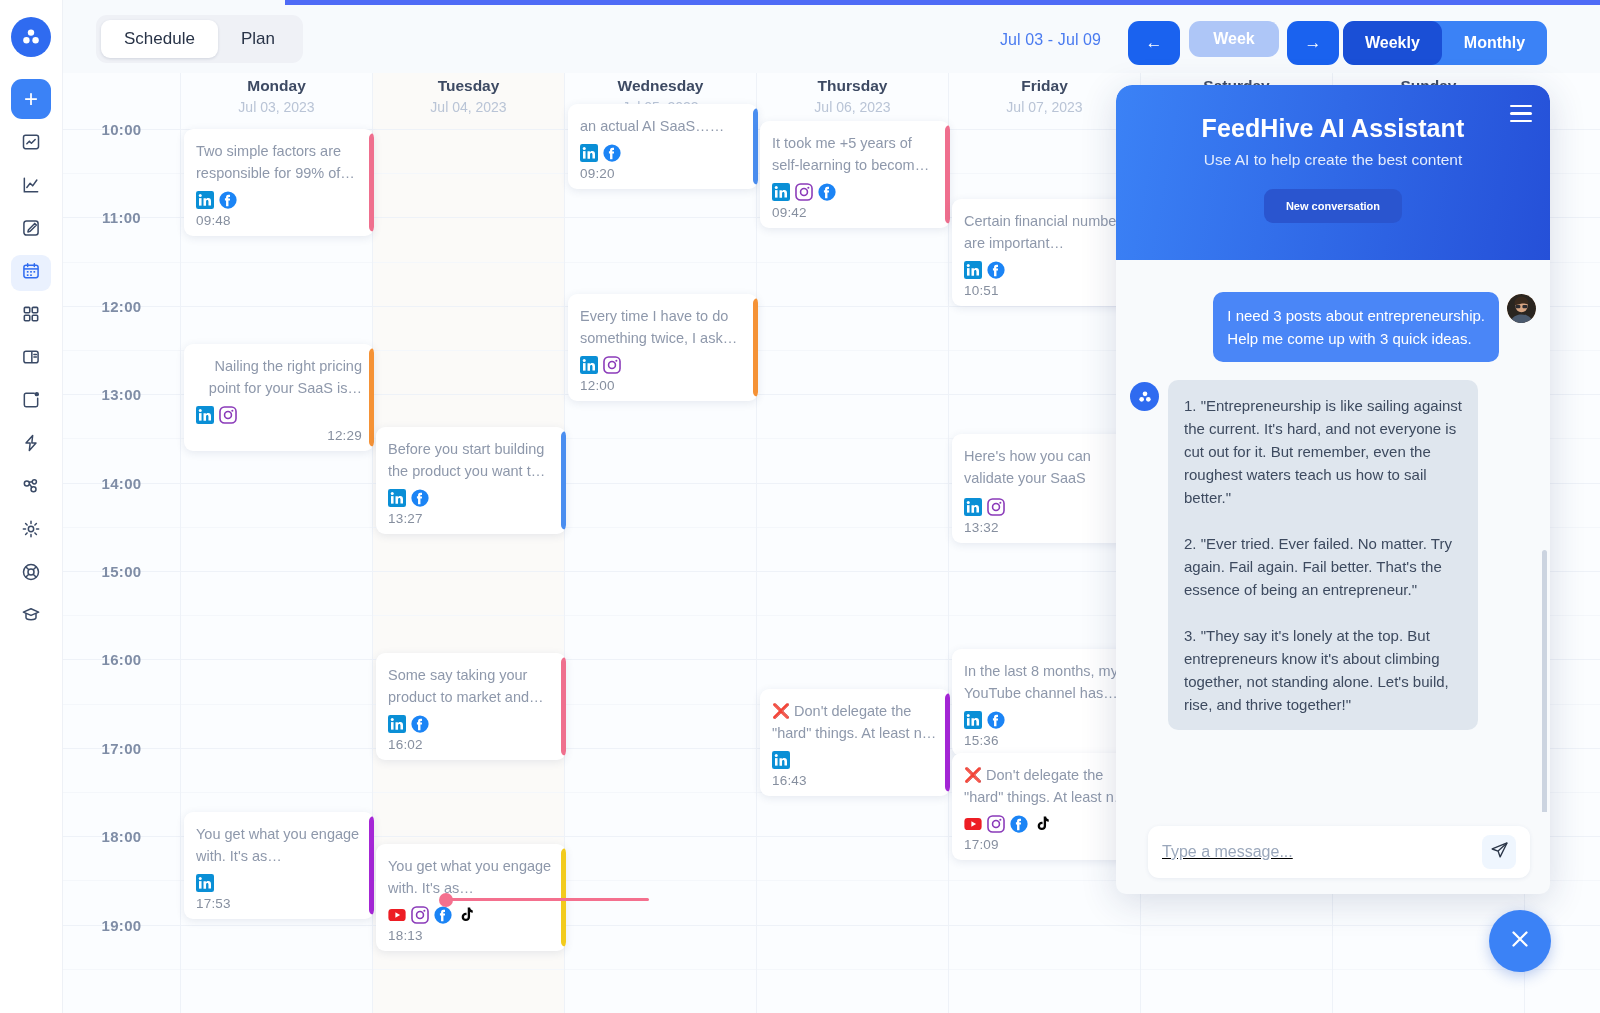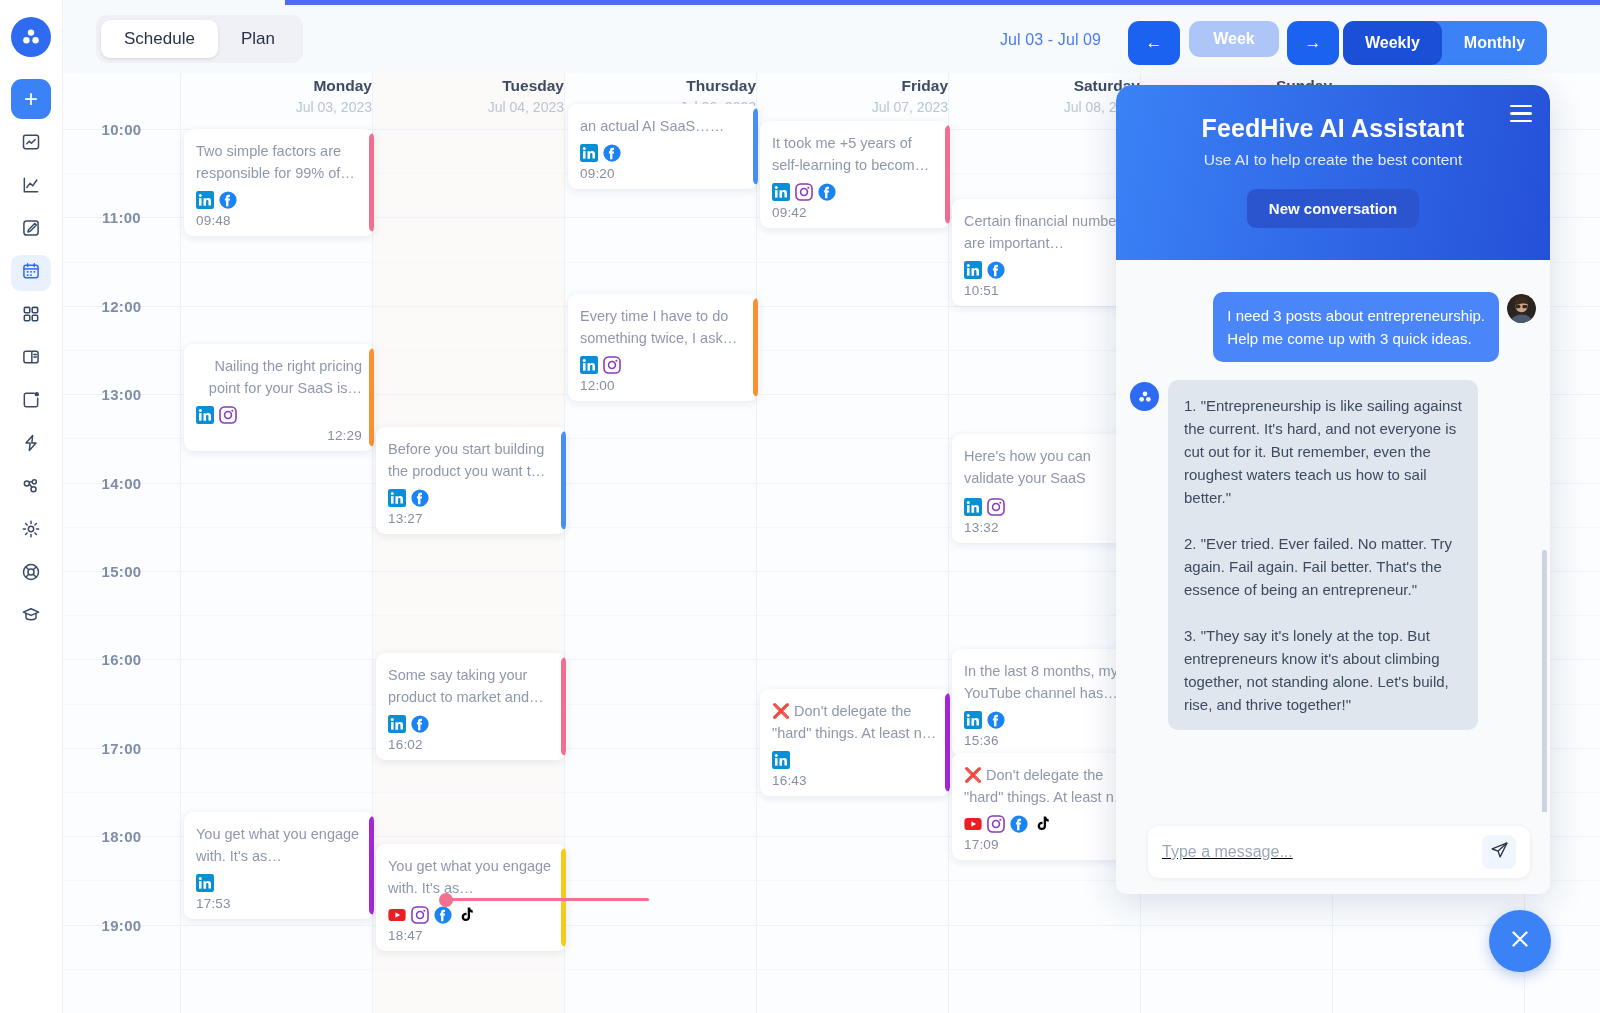--- a/index.html
+++ b/index.html
@@ -80,21 +80,21 @@
   }
   .wm .sel { background: #1a4fd6; border-radius: 11px; }
 
   
   .cal { position: absolute; left: 63px; top: 73px; width: 1537px; height: 940px; background: #fbfdff; }
   .dayhdr {
     position: absolute; top: 0; height: 56px; width: 100%;
     display: flex; padding-left: 117px;
   }
   .dcol {
-    width: 192px; text-align: right; padding-top: 4px;
+    width: 192px; text-align: center; padding-top: 4px;
     border-left: 1px solid #eef2f8;
   }
   .dcol.alt { background: #fbfaf8; }
   .dname { font-size: 15.5px; font-weight: 700; color: #3d4a63; }
   .ddate { font-size: 14px; color: #b9c4d6; margin-top: 4px; }
 
   .grid { position: absolute; top: 56px; left: 0; width: 100%; height: 884px; }
   .hrow { position: absolute; left: 0; width: 100%; height: 63px; border-top: 1px solid #eef2f8; }
   .hrow.half { border-top: 1px solid #f4f7fb; }
   .hlabel {
@@ -131,21 +131,21 @@
   }
   .chat-hd {
     height: 175px; background: linear-gradient(100deg,#3b82f6 0%,#2550d8 100%);
     border-radius: 16px 16px 0 0; position: relative;
     display: flex; flex-direction: column; align-items: center; padding-top: 29px;
   }
   .chat-title { font-size: 25px; font-weight: 700; color: #fff; letter-spacing: .1px; }
   .chat-sub { font-size: 15.5px; color: #e3ecfd; margin-top: 8px; }
   .newconv {
     margin-top: 20px; background: #2a55cf; color: #fff; font-weight: 700;
-    font-size: 15px; padding: 11px 22px; border-radius: 9px; cursor: pointer;
+    font-size: 11px; padding: 11px 22px; border-radius: 9px; cursor: pointer;
   }
   .burger { position: absolute; right: 18px; top: 20px; cursor: pointer; }
   .burger span { display:block; width:22px; height:2.4px; background:#fff; margin-bottom:5px; border-radius:2px; }
 
   .msgs { position: absolute; top: 175px; left: 0; right: 0; bottom: 82px; padding: 32px 14px 8px 14px; overflow: hidden; }
   .row-user { display: flex; justify-content: flex-end; align-items: flex-start; gap: 8px; }
   .bub-user {
     background: #4a86f7; color: #fff; border-radius: 10px; padding: 12px 14px;
     font-size: 15px; line-height: 23px; max-width: 310px;
   }
@@ -330,20 +330,24 @@
 
   <div class="cal">
     <div class="dayhdr" id="dayhdr">
         <div class="dcol">
           <div class="dname">Monday</div>
           <div class="ddate">Jul 03, 2023</div>
         </div>
         <div class="dcol alt">
           <div class="dname">Tuesday</div>
           <div class="ddate">Jul 04, 2023</div>
+        </div>
+        <div class="dcol">
+          <div class="dname">Wednesday</div>
+          <div class="ddate">Jul 05, 2023</div>
         </div>
         <div class="dcol">
           <div class="dname">Thursday</div>
           <div class="ddate">Jul 06, 2023</div>
         </div>
         <div class="dcol">
           <div class="dname">Friday</div>
           <div class="ddate">Jul 07, 2023</div>
         </div>
         <div class="dcol">
@@ -491,21 +495,21 @@
               <circle cx="17.8" cy="6.3" r="1.4" fill="#8A3AB9"></circle>
             </svg>
             <svg class="ic" viewBox="0 0 24 24">
               <circle cx="12" cy="12" r="11.5" fill="#1B84F5"></circle>
               <path d="M14.6 12.6h-2v7.6h-3.2v-7.6H7.9v-2.8h1.5V8.3c0-2 .85-3.2 3.2-3.2h2.1v2.8h-1.3c-.9 0-1 .35-1 .98v1.0h2.35z" fill="#fff"></path>
             </svg>
             <svg class="ic" viewBox="0 0 24 24">
               <path d="M14.4 2h3.1c.2 1.7 1.2 3.2 2.9 3.7l.6.2v3.1c-1.4 0-2.6-.4-3.6-1.1v6.6c0 3.1-2.5 5.6-5.6 5.6S6.2 17.6 6.2 14.5 8.7 8.9 11.8 8.9c.3 0 .6 0 .9.1v3.2a2.5 2.5 0 00-.9-.2 2.5 2.5 0 102.5 2.5V2z" fill="#050505"></path>
             </svg>
           </div>
-          <div class="tm">18:47</div>
+          <div class="tm">18:13</div>
         </div>
         <div class="post" style="left: 505px; top: -25px;">
           <div class="bar" style="background: rgb(74, 142, 240);"></div>
           <div class="ttl">an actual AI SaaS……</div>
           <div class="icons">
             <svg class="ic" viewBox="0 0 24 24">
               <rect width="24" height="24" rx="3" fill="#0A8FD6"></rect>
               <rect x="4" y="9.5" width="3.4" height="10" fill="#fff"></rect>
               <circle cx="5.7" cy="5.9" r="2" fill="#fff"></circle>
               <path d="M10 9.5h3.2v1.4c.6-1 1.7-1.7 3.2-1.7 2.4 0 3.6 1.5 3.6 4.3v5.9h-3.4V14c0-1.3-.5-2.1-1.6-2.1-1 0-1.6.7-1.6 2.1v5.5H10z" fill="#fff"></path>

